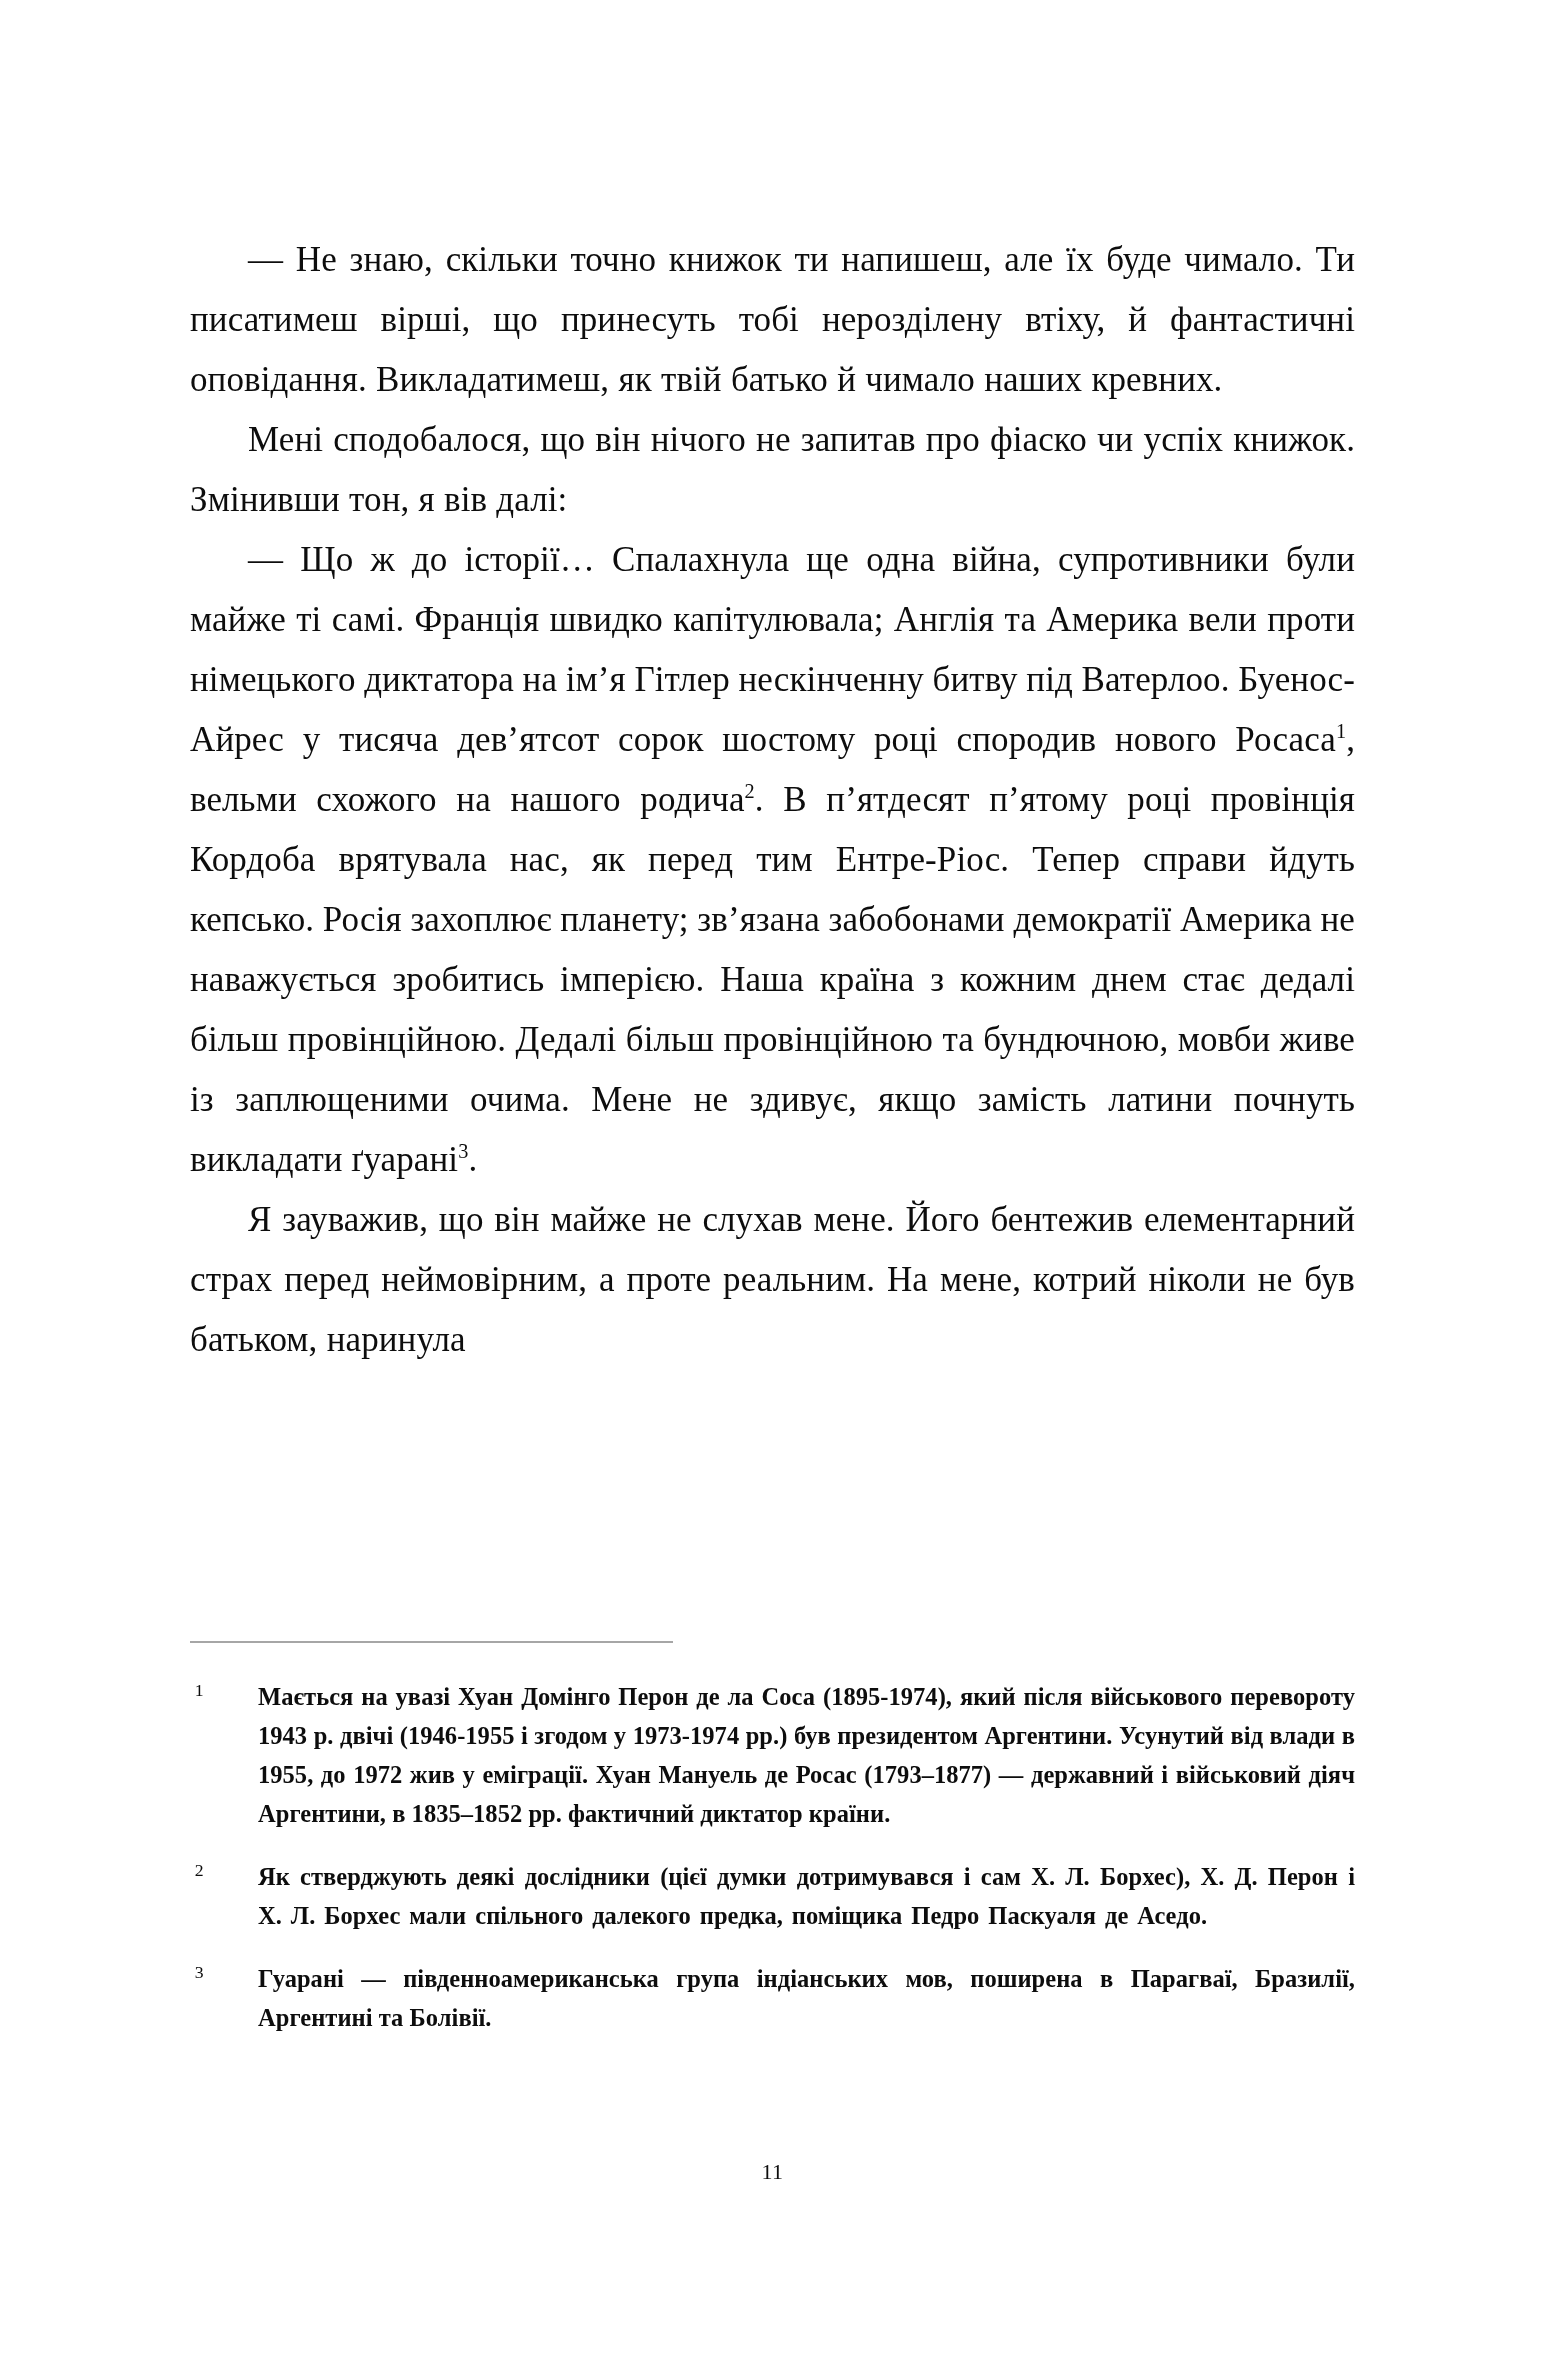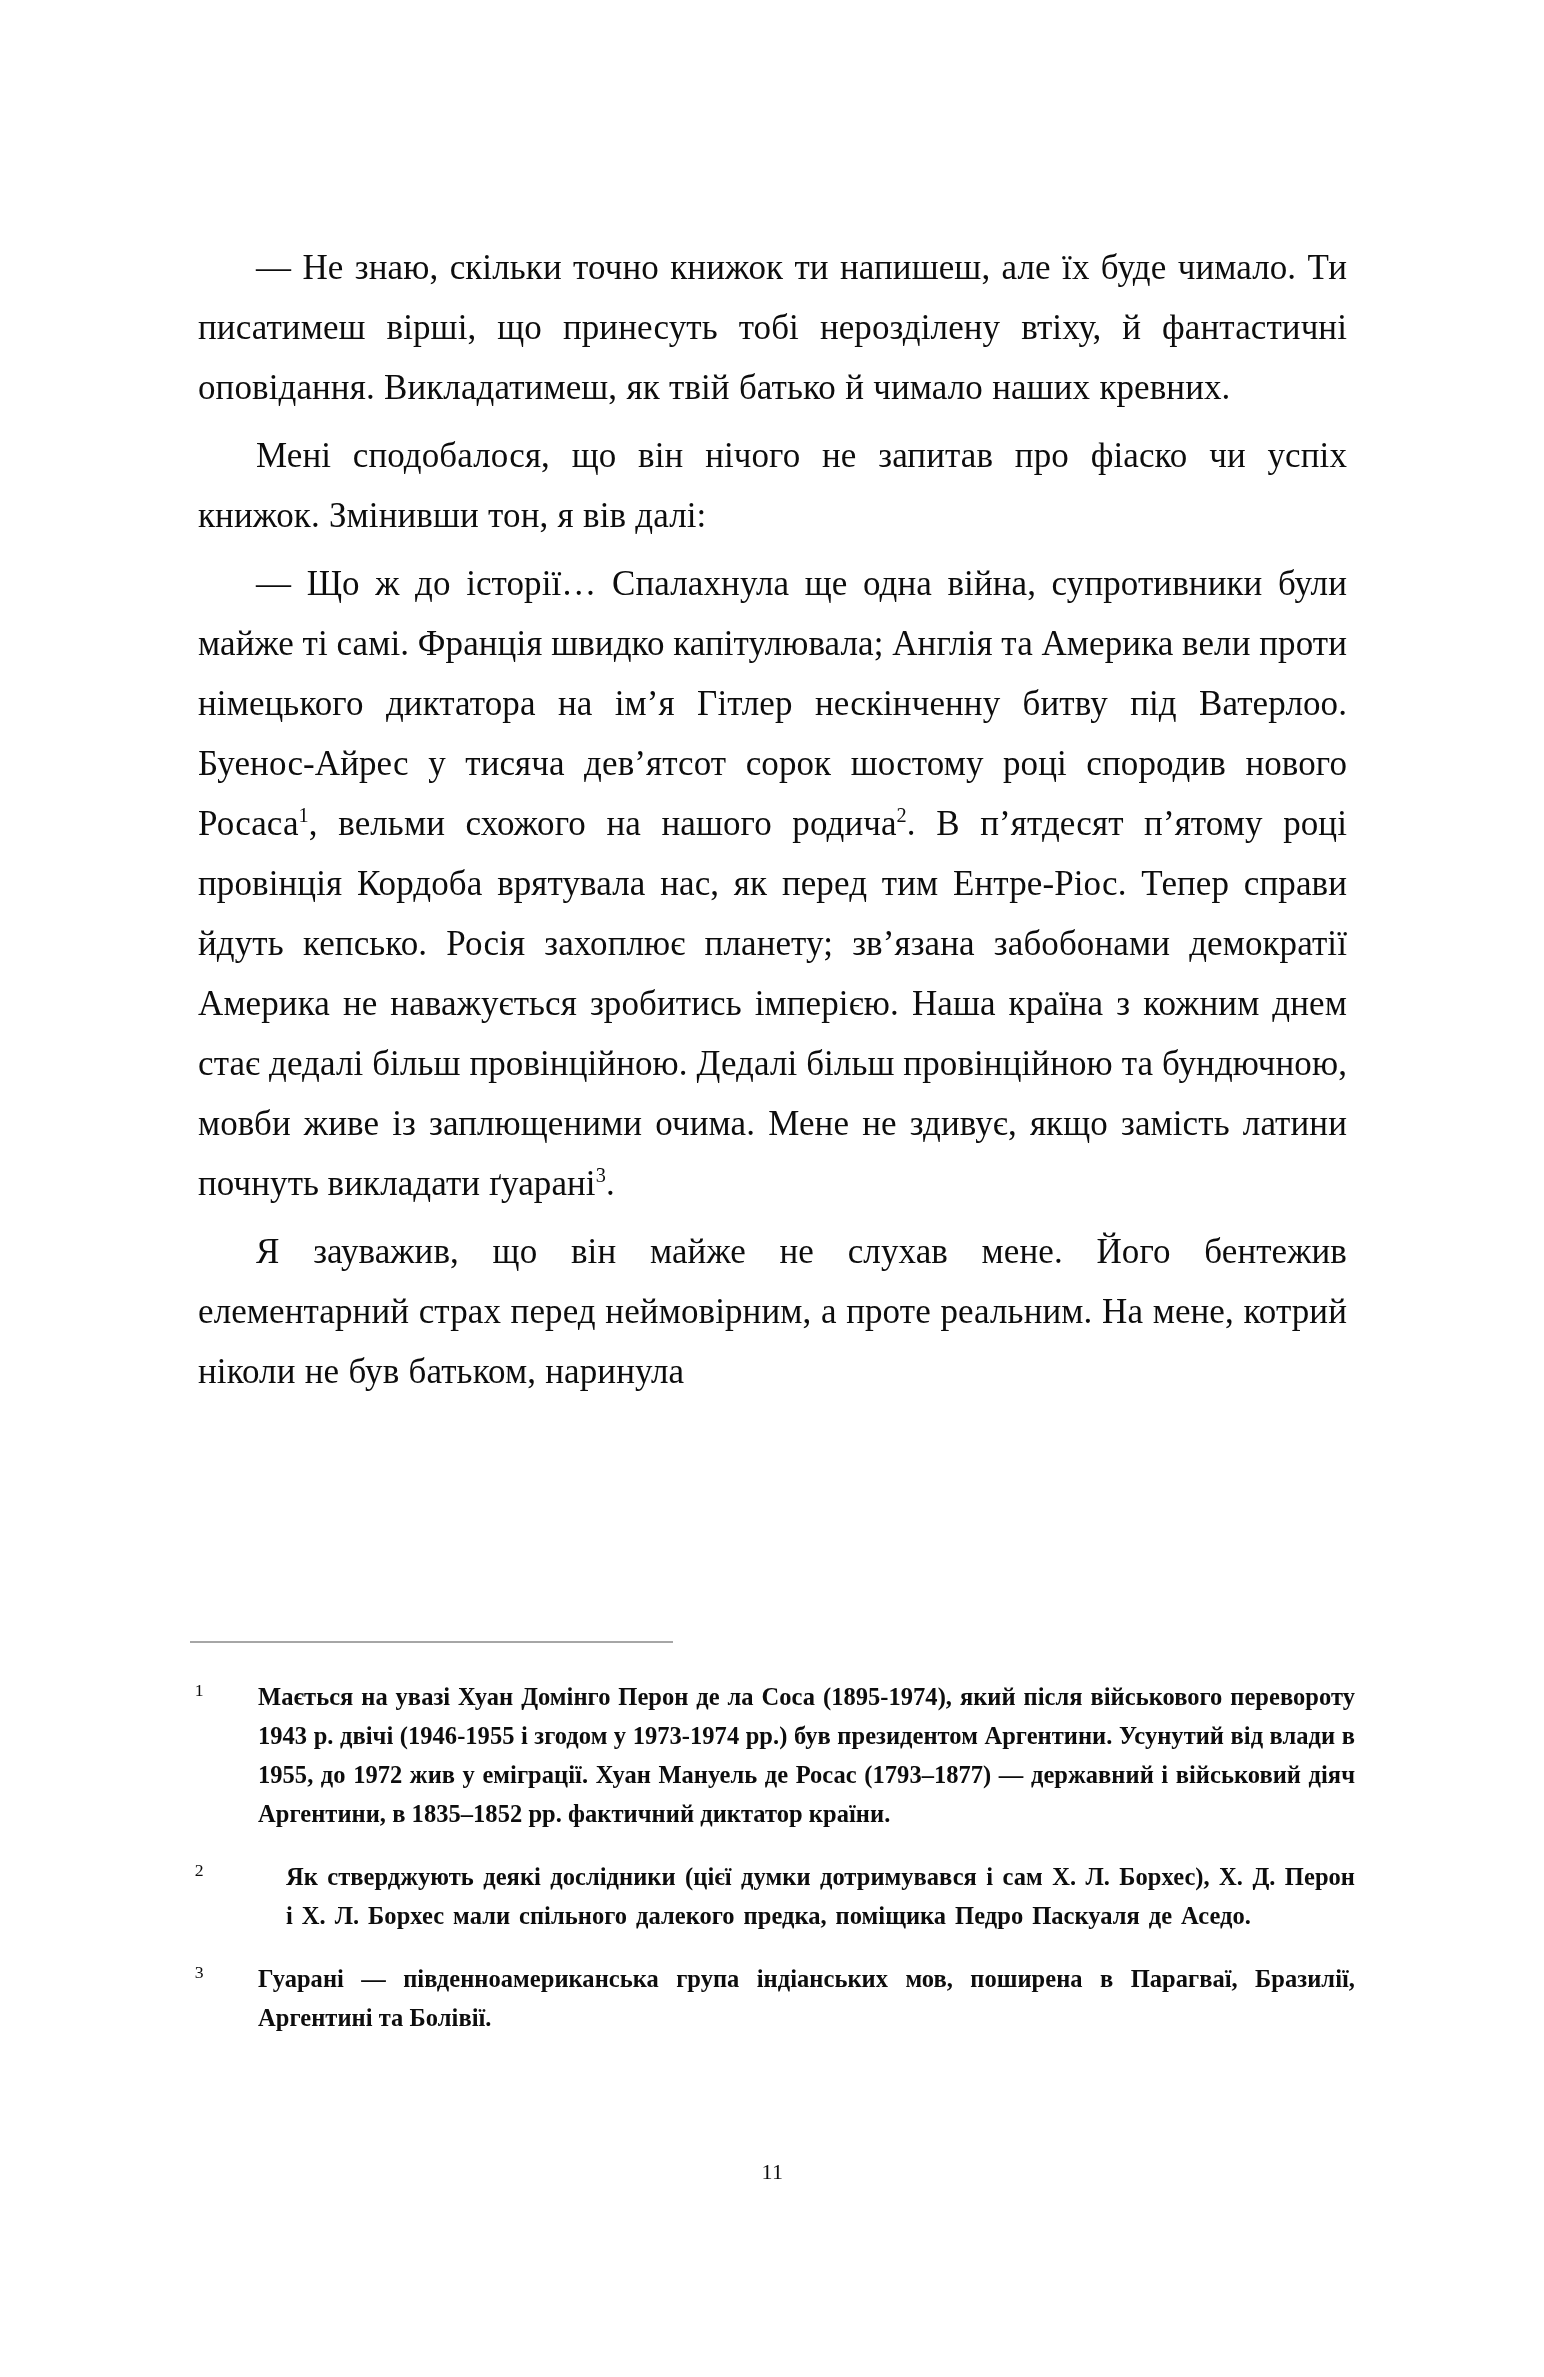--- a/index.html
+++ b/index.html
@@ -23,21 +23,21 @@
 
   
   .text-block {
     position: absolute;
     left: 190px;
     top: 230px;
     width: 1165px;
   }
 
   .body-par {
-    margin: 8px;
+    margin: 0;
     font-size: 35px;
     line-height: 60px;
     text-align: justify;
     text-indent: 58px;
     text-justify: inter-word;
     letter-spacing: 0.1px;
     word-spacing: 0.4px;
     hyphens: manual;
     -webkit-hyphens: manual;
   }
@@ -92,21 +92,20 @@
     line-height: 39px;
   }
 
   .footnote .fn-text {
     display: block;
     font-weight: bold;
   }
 
   .footnote.spread .fn-text {
     word-spacing: 2.8px;
-    margin-left: 28px;
   }
 
   
   .page-number {
     position: absolute;
     left: 0;
     right: 0;
     top: 2156px;
     text-align: center;
     font-size: 22px;

